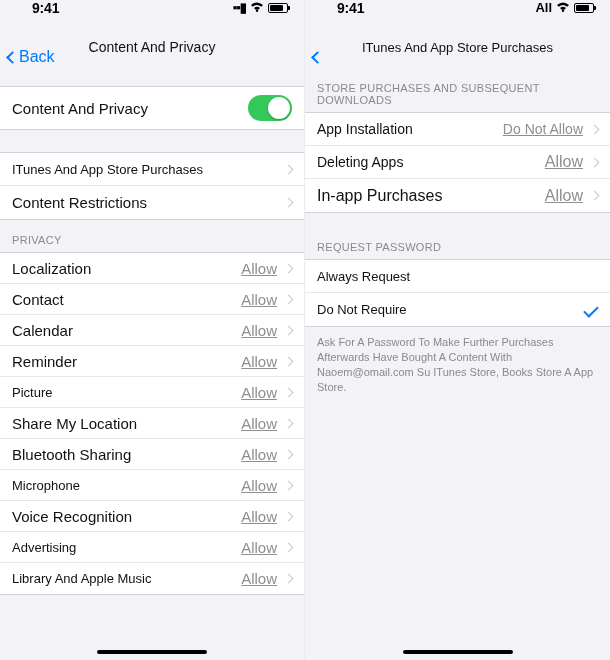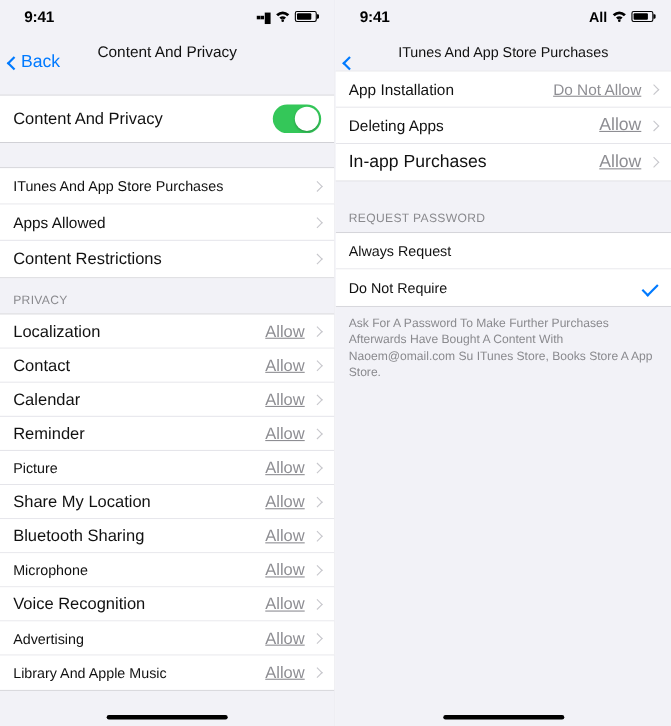--- a/index.html
+++ b/index.html
@@ -19,23 +19,23 @@
       overflow: hidden;
       display: flex;
       flex-direction: column;
     }
     .screen-left { border-right: 1px solid rgba(0,0,0,0.03); }
 
     
     .status-bar {
       height: 30px;
       display: flex;
-      align-items: center;
+      align-items: flex-start;
       justify-content: space-between;
-      padding: 0 16px 0 22px;
+      padding: 0 16px 0 32px;
       font-size: 14px;
       font-weight: 600;
       background: #f2f2f7;
     }
     .status-bar .time { letter-spacing: -0.2px; }
     .status-right { display: flex; align-items: center; gap: 4px; font-size: 13px; }
     .status-right .sig { letter-spacing: -1px; font-weight: 700; }
     .status-right .battery {
       width: 20px; height: 10px; border: 1px solid #000; border-radius: 2px;
       position: relative; display: inline-block;
@@ -191,25 +191,20 @@
 
     <div class="spacer"></div>
 
     <div class="group">
       <div class="cell">
         <span class="label" style="font-size:13px">ITunes And App Store Purchases</span>
         <span style="margin-left:auto"></span>
           <span class="chev"></span>
       </div>
       <div class="cell">
-        <span class="label" style="font-size:14px">Apps Allowed</span>
-        <span style="margin-left:auto"></span>
-          <span class="chev"></span>
-      </div>
-      <div class="cell">
         <span class="label">Content Restrictions</span>
         <span style="margin-left:auto"></span>
           <span class="chev"></span>
       </div>
     </div>
 
     <div class="section-header">Privacy</div>
 
     <div class="group" id="privacy-group">
         <div class="cell tight">
@@ -291,20 +286,21 @@
   </div>
 
   <div class="nav-header">
     <div class="back">
       <span class="chevron-left"></span>
     </div>
     <div class="title" style="font-size:13px;">ITunes And App Store Purchases</div>
   </div>
 
   <div class="content">
+    <div class="section-header" style="padding-top:18px">Store Purchases And Subsequent Downloads</div>
 
     <div class="group" id="store-group">
         <div class="cell">
           <span class="label" style="font-size: 14px;">App Installation</span>
           <span class="detail" style="font-size: 14px;">Do Not Allow</span>
           <span class="chev"></span>
         </div>
         <div class="cell">
           <span class="label" style="font-size: 14px;">Deleting Apps</span>
           <span class="detail" style="font-size: 16px;">Allow</span>

